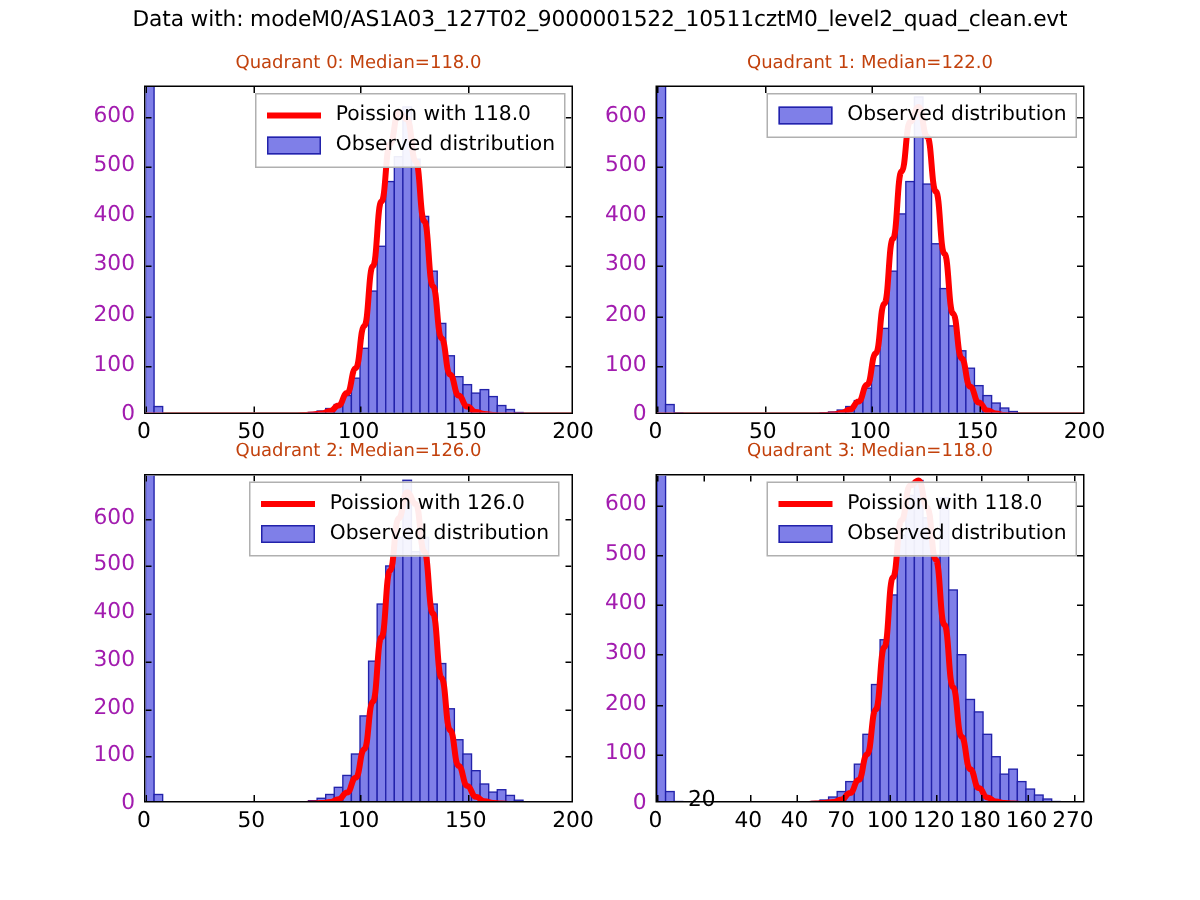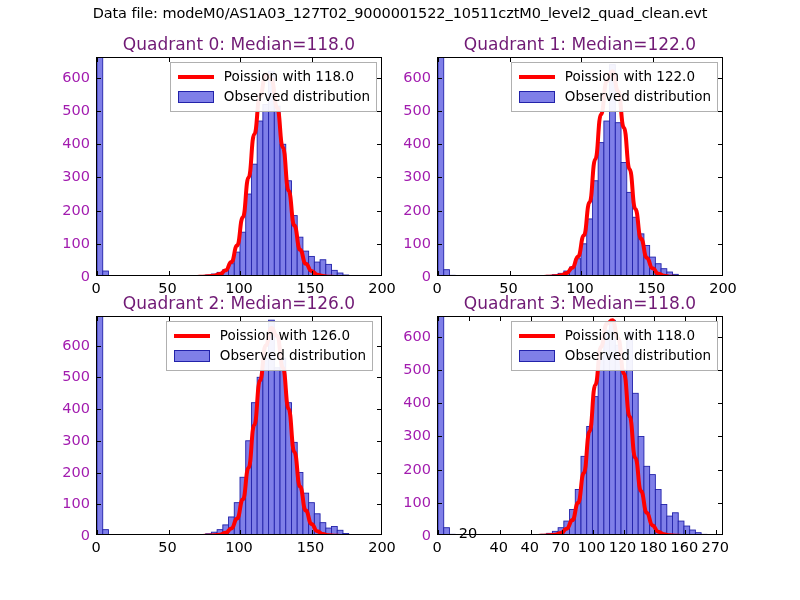--- a/index.html
+++ b/index.html
@@ -29,22 +29,22 @@
   }
 
   .subplot {
     position: absolute;
   }
   .sp-title {
     position: absolute;
     left: 0; right: 0;
     top: -23px;
     text-align: center;
-    font-size: 17px;
-    color: #701a75;
+    font-size: 12px;
+    color: #c2410c;
     white-space: nowrap;
   }
   .axes {
     position: absolute;
     left: 0; top: 0;
     box-sizing: border-box;
     border: 1px solid #000000;
     background: #ffffff;
     overflow: hidden;
   }
@@ -121,21 +121,21 @@
     background: #7f7fe8;
     border: 1px solid #2222aa;
     box-sizing: border-box;
   }
   .legend-label { color: #000; }
 </style>
 </head>
 <body>
 
 <div id="figure">
-  <div id="suptitle">Data file: modeM0/AS1A03_127T02_9000001522_10511cztM0_level2_quad_clean.evt</div>
+  <div id="suptitle">Data with: modeM0/AS1A03_127T02_9000001522_10511cztM0_level2_quad_clean.evt</div>
   <div id="plots">
       <div class="subplot" style="left: 96px; top: 57px; width: 286px; height: 219px;">
         <div class="sp-title">Quadrant 0: Median=118.0</div>
         <div class="axes" style="width: 286px; height: 219px;">
           <div class="plotarea">
             <svg class="plotsvg" width="286" height="219" viewBox="0 0 286 219">
               <g>
                 <rect x="0" y="-4" width="5.72" height="223" fill="#7f7fe8" stroke="#2222aa" stroke-width="0.9"></rect>
                 <rect x="5.72" y="213.02727272727273" width="5.72" height="5.972727272727269" fill="#7f7fe8" stroke="#2222aa" stroke-width="0.9"></rect>
                 <rect x="11.44" y="218.00454545454545" width="5.720000000000001" height="0.9954545454545496" fill="#7f7fe8" stroke="#2222aa" stroke-width="0.9"></rect>
@@ -297,24 +297,20 @@
           <div class="tick-y right" style="top: 152.636px;"></div>
           <div class="tick-y" style="top: 119.455px;"></div>
           <div class="tick-y right" style="top: 119.455px;"></div>
           <div class="tick-y" style="top: 86.2727px;"></div>
           <div class="tick-y right" style="top: 86.2727px;"></div>
           <div class="tick-y" style="top: 53.0909px;"></div>
           <div class="tick-y right" style="top: 53.0909px;"></div>
           <div class="tick-y" style="top: 19.9091px;"></div>
           <div class="tick-y right" style="top: 19.9091px;"></div>
           <div class="legend" style="right: 4px; top: 4px;">
-            <div class="legend-row">
-              <span class="legend-key key-line"></span>
-              <span class="legend-label">Poission with 122.0</span>
-            </div>
             <div class="legend-row">
               <span class="legend-key key-patch"></span>
               <span class="legend-label">Observed distribution</span>
             </div>
           </div>
         </div>
         <div class="ticklabel-x" style="left: 0px; top: 223px;">0</div>
         <div class="ticklabel-x" style="left: 71.5px; top: 223px;">50</div>
         <div class="ticklabel-x" style="left: 143px; top: 223px;">100</div>
         <div class="ticklabel-x" style="left: 214.5px; top: 223px;">150</div>

